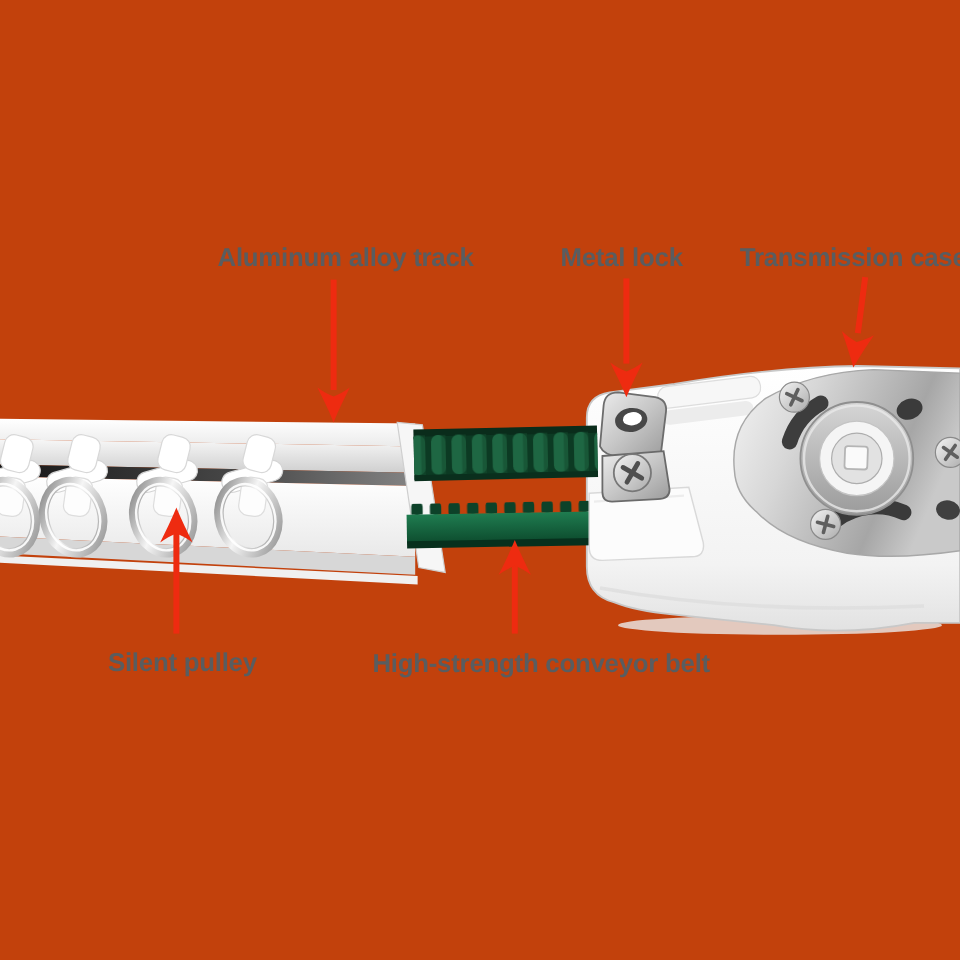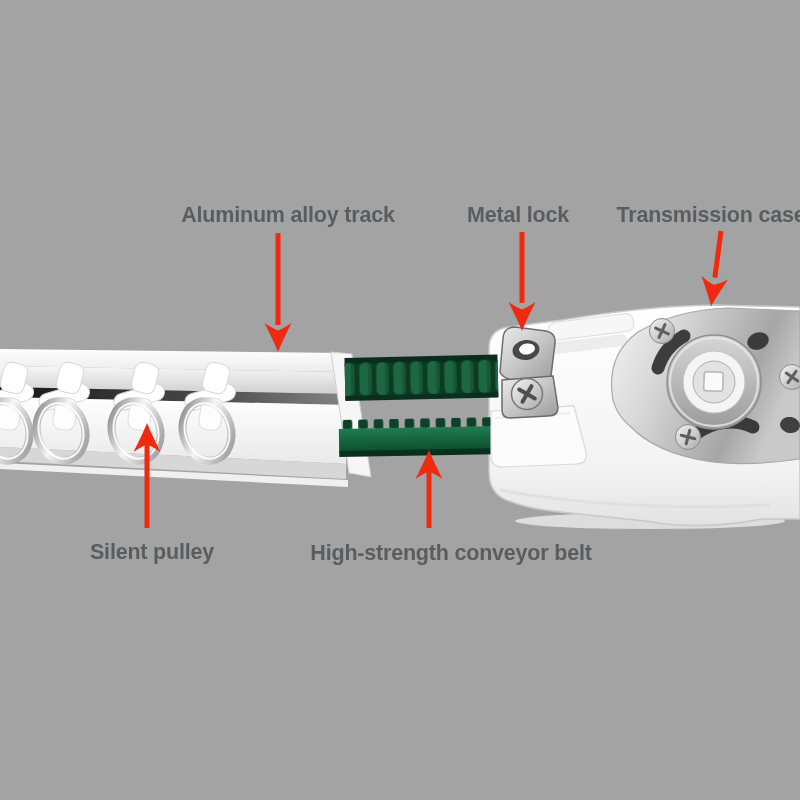--- a/index.html
+++ b/index.html
@@ -1,16 +1,16 @@
 <!DOCTYPE html>
 <html><head>
 <meta charset="utf-8">
 <style>
   html,body{margin:0;padding:0;background:#ffffff;}
-  .stage{position:relative;width:800px;height:800px;background:#a3a3a3;overflow:hidden;
+  .stage{position:relative;width:800px;height:800px;background:#c2410c;overflow:hidden;
          font-family:"Liberation Sans",sans-serif;}
   svg{display:block}
   text.part-label{font-family:"Liberation Sans","DejaVu Sans",sans-serif;
                   font-size:21.5px;font-weight:600;letter-spacing:-0.2px;}
 </style>
 </head>
 <body>
 
 <div class="stage">
 <svg width="800" height="800" viewBox="0 0 800 800" xmlns="http://www.w3.org/2000/svg">

